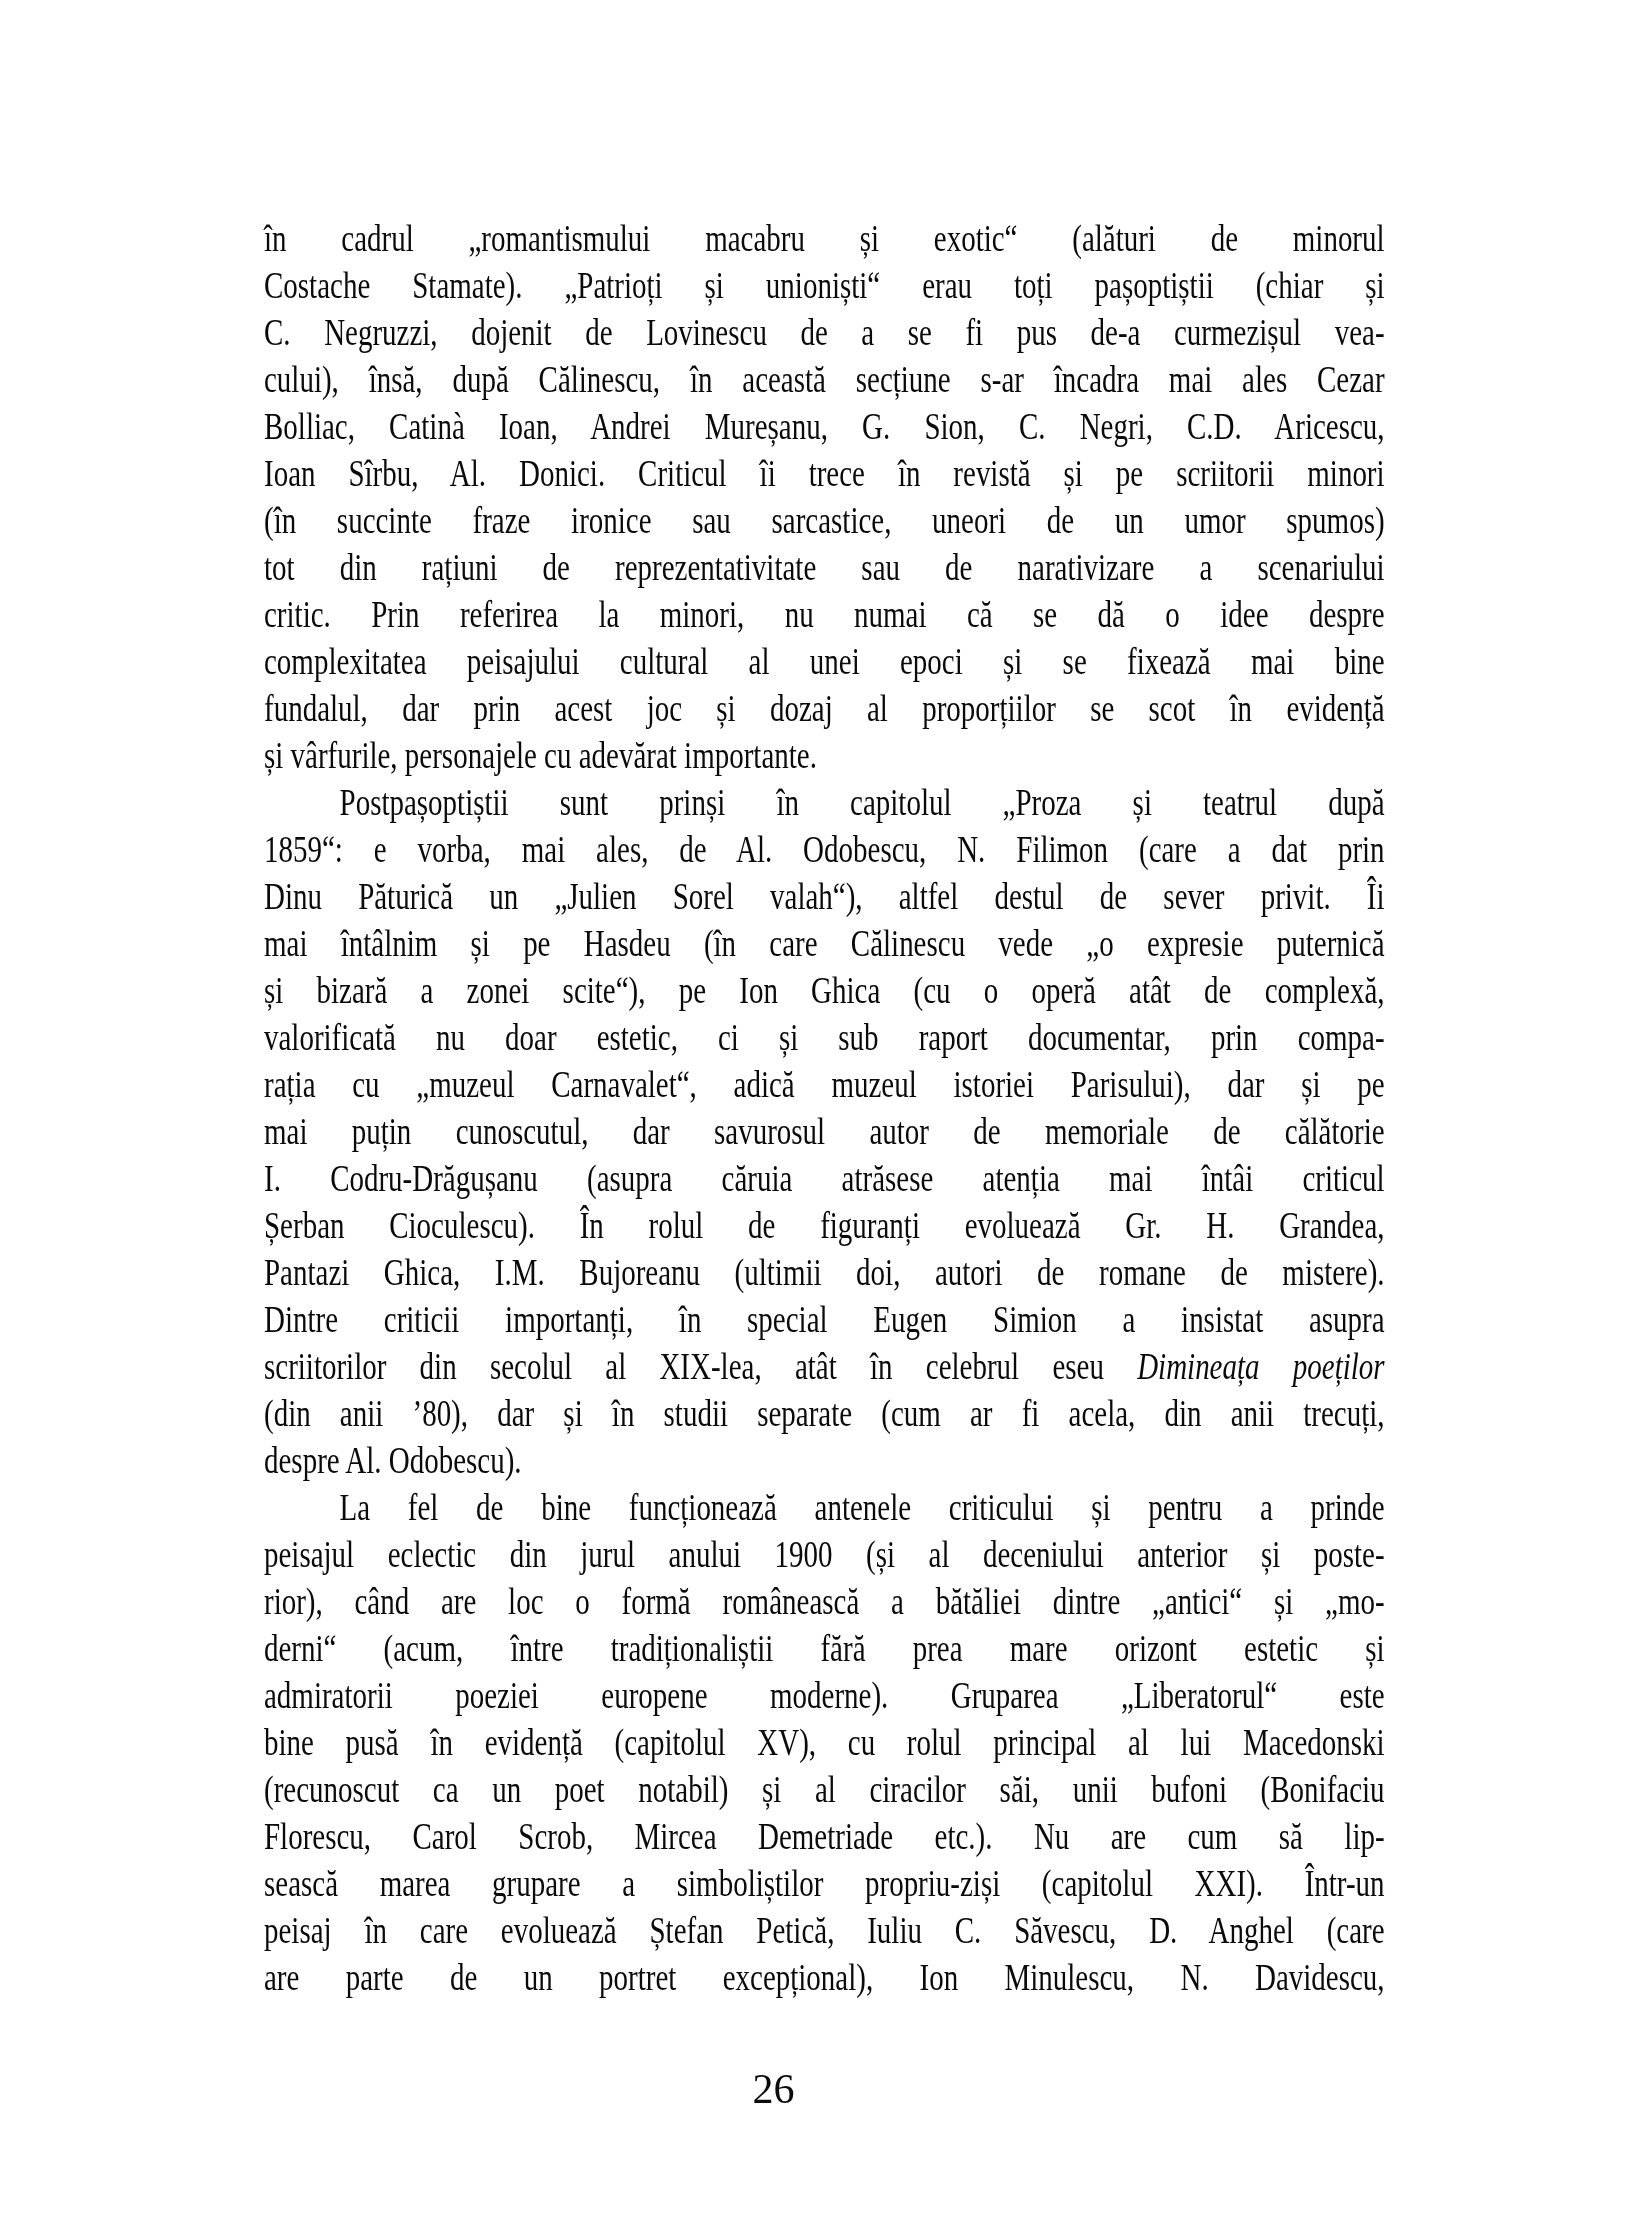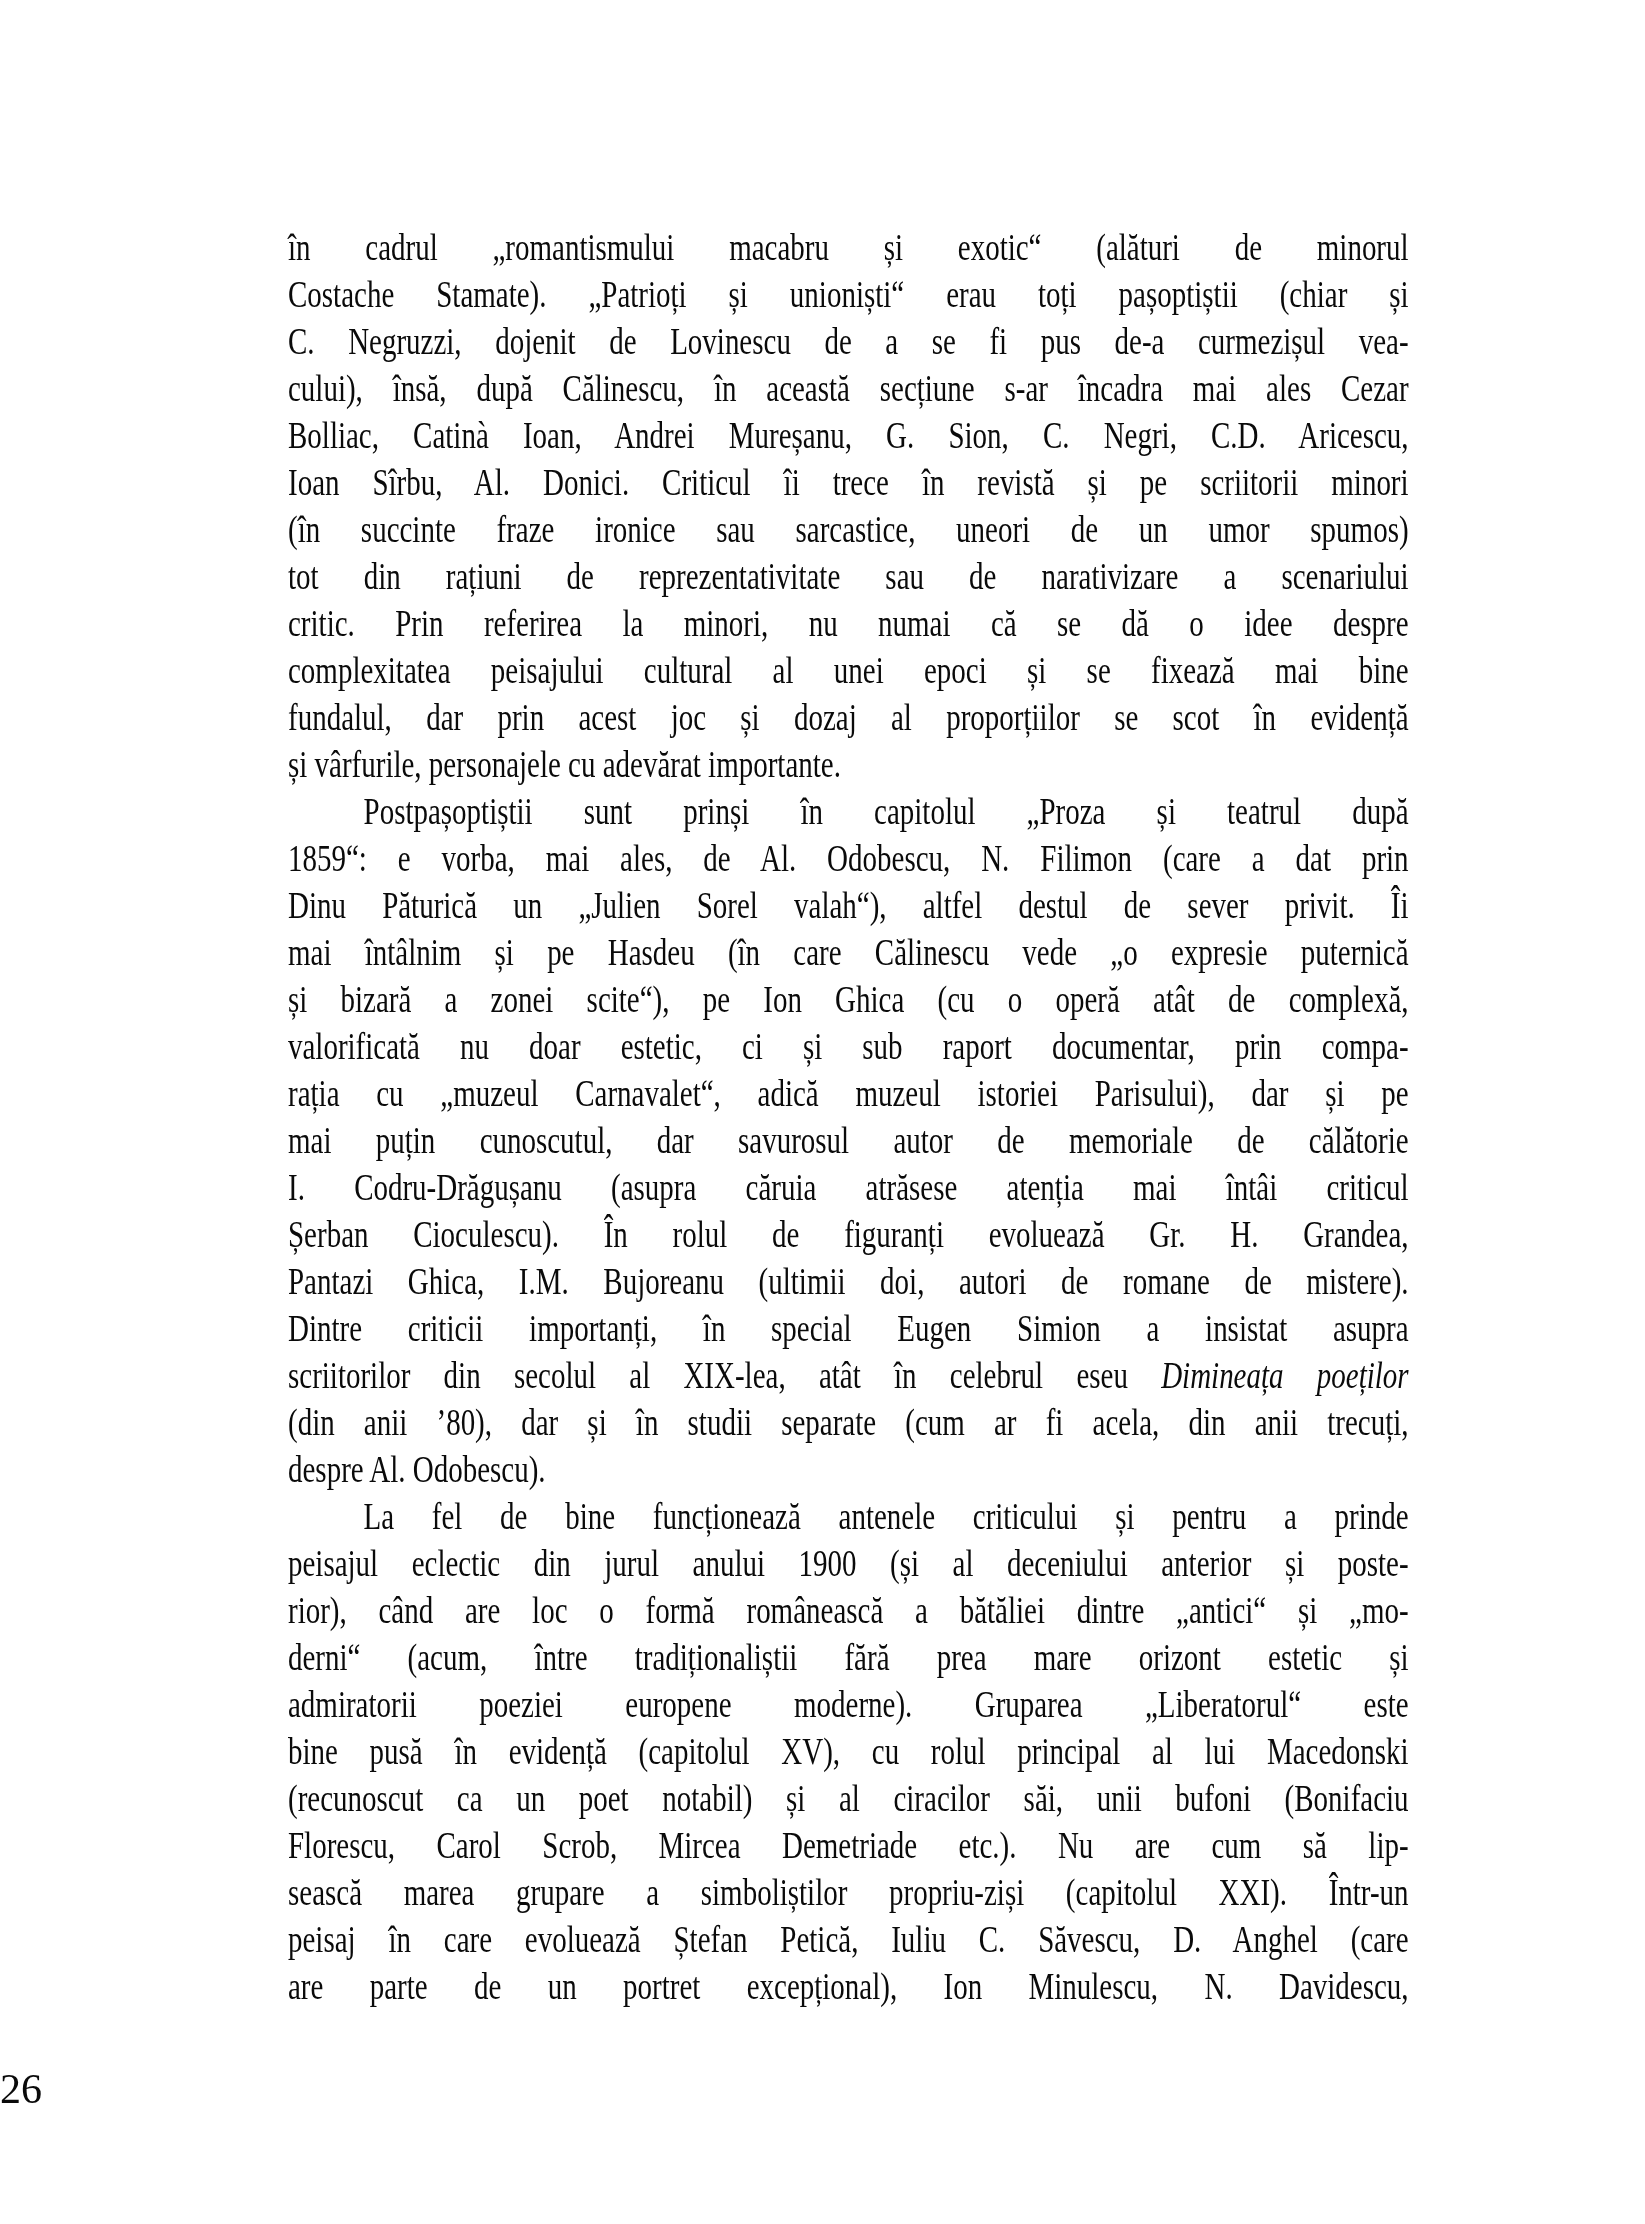--- a/index.html
+++ b/index.html
@@ -17,24 +17,23 @@
   }
   .page {
     position: absolute;
     inset: 0;
     background: #ffffff;
   }
   
   .text-block {
     position: absolute;
     left: 264px;
-    top: 224px;
+    top: 215px;
     width: 1121px;
     height: 1780px;
-    margin-left: 24px;
   }
   .lines-inner {
     width: 1469px;
     transform: scaleX(0.76282);
     transform-origin: 0 0;
   }
   .line {
     font-size: 38px;
     line-height: 47px;
     height: 47px;
@@ -49,24 +48,25 @@
     text-align-last: left;
   }
   .line em {
     font-style: italic;
   }
   .page-number {
     position: absolute;
     left: 0;
     top: 2066px;
     width: 1523px;
-    text-align: left;
+    text-align: center;
     font-size: 42px;
     line-height: 47px;
     color: #0a0a0a;
+    padding-left: 12px;
   }
 </style>
 </head>
 <body>
 
 <div class="page">
   <div class="text-block">
     <div class="lines-inner">
         <div class="line">în cadrul „romantismului macabru și exotic“ (alături de minorul</div>
         <div class="line">Costache Stamate). „Patrioți și unioniști“ erau toți pașoptiștii (chiar și</div>

